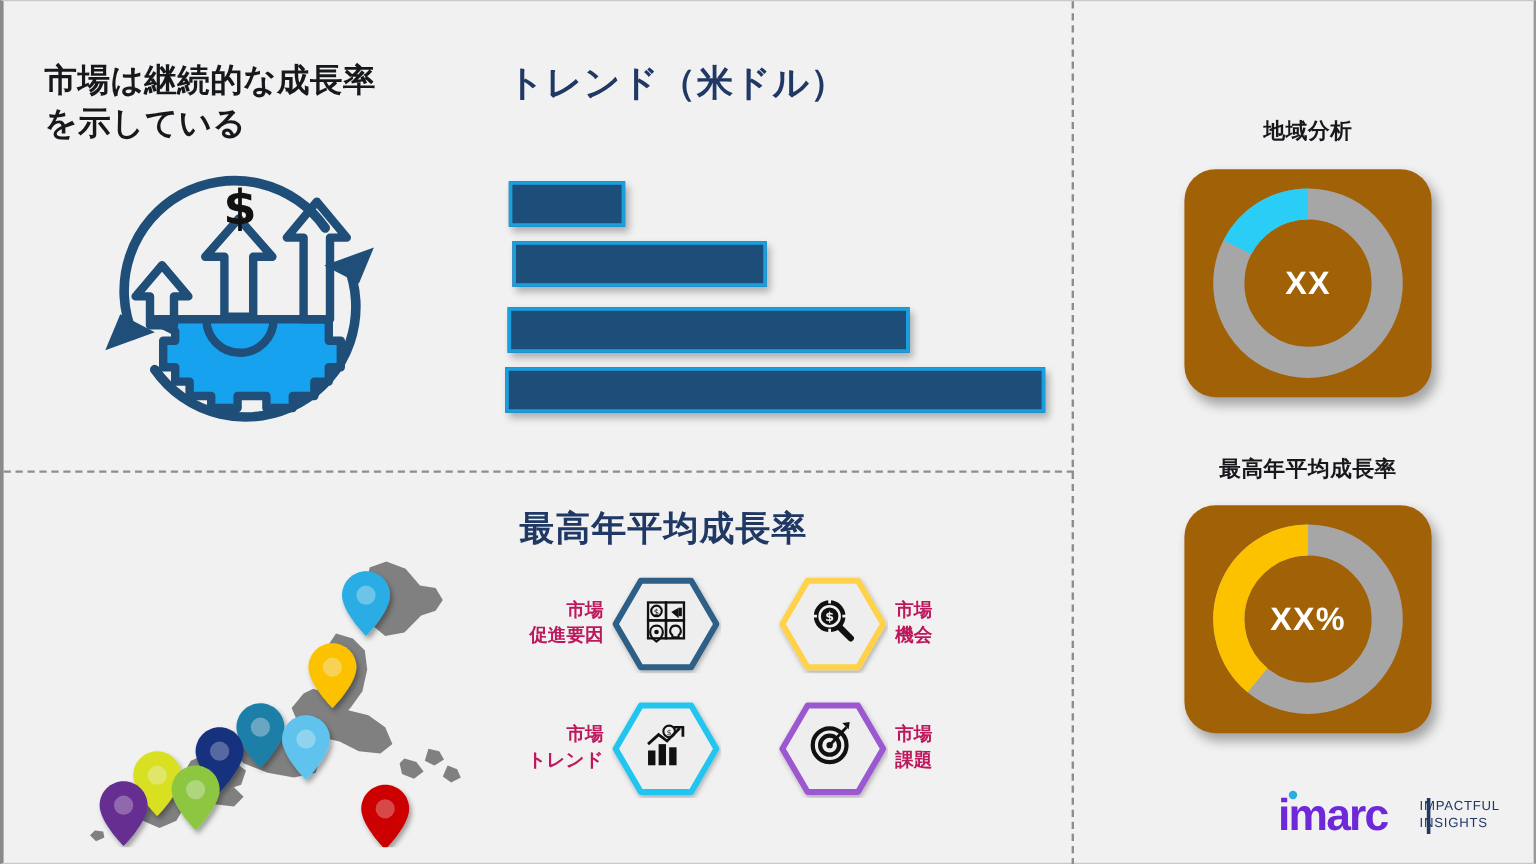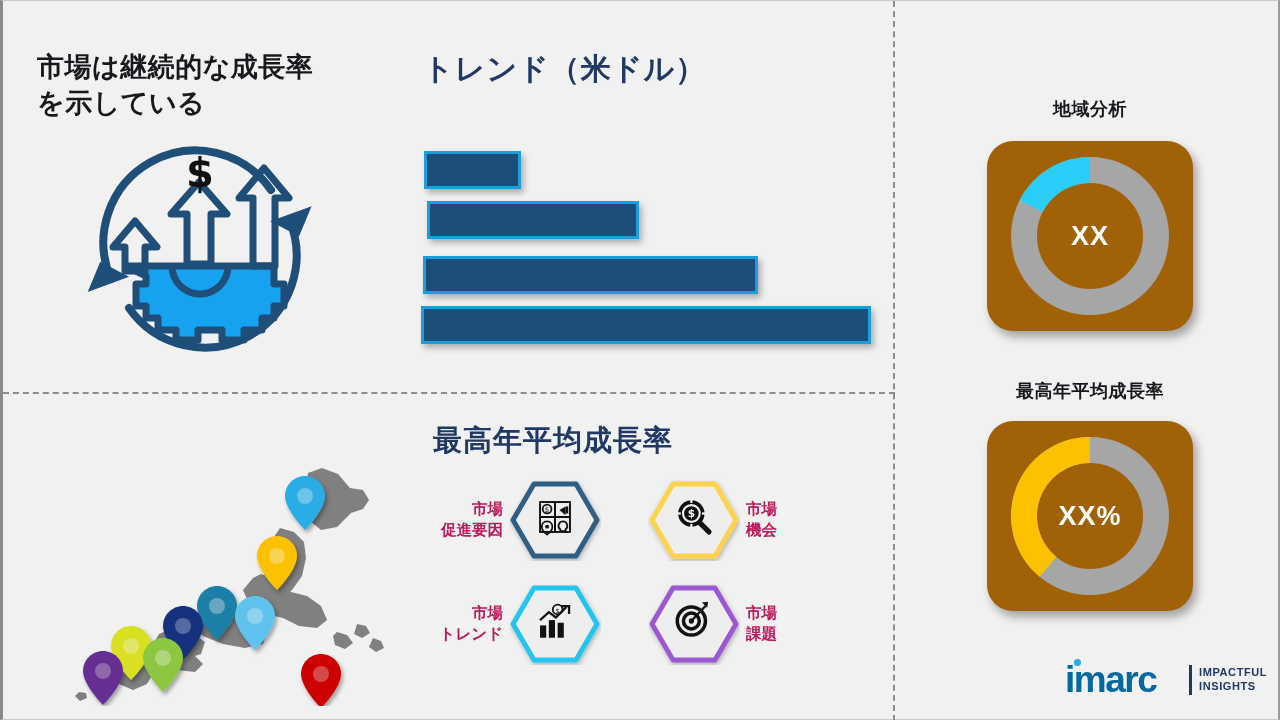--- a/index.html
+++ b/index.html
@@ -83,28 +83,28 @@
   .donut-card svg{position:absolute;left:0;top:0;}
   .donut-val{
     position:absolute;left:0;top:0;width:206px;height:190px;
     display:flex;align-items:center;justify-content:center;
     color:#fff;font-size:27px;font-weight:700;letter-spacing:1px;
   }
 
   .logo{position:absolute;left:1062px;top:660px;width:200px;height:46px;}
   .logo-text{
     position:absolute;left:0;top:0;
-    font-size:37px;font-weight:700;color:#0369a1;
+    font-size:37px;font-weight:700;color:#6d28d9;
     letter-spacing:-1.5px;line-height:1;
   }
   .logo-dot{position:absolute;left:9px;top:-2px;width:7px;height:7px;border-radius:50%;background:#29ade4;}
   .logo-bar{position:absolute;left:124px;top:4px;width:3px;height:30px;background:#1f3864;}
   .logo-sub{
-    position:absolute;left:134px;top:5px;
-    font-size:11px;font-weight:700;color:#1f3864;line-height:1.25;
+    position:absolute;left:118px;top:5px;
+    font-size:11px;font-weight:400;color:#1f3864;line-height:1.25;
     letter-spacing:.6px;white-space:pre-line;
   }
 </style>
 </head>
 <body>
 
 <div class="page">
 
   <div class="div-v"></div>
   <div class="div-h"></div>

